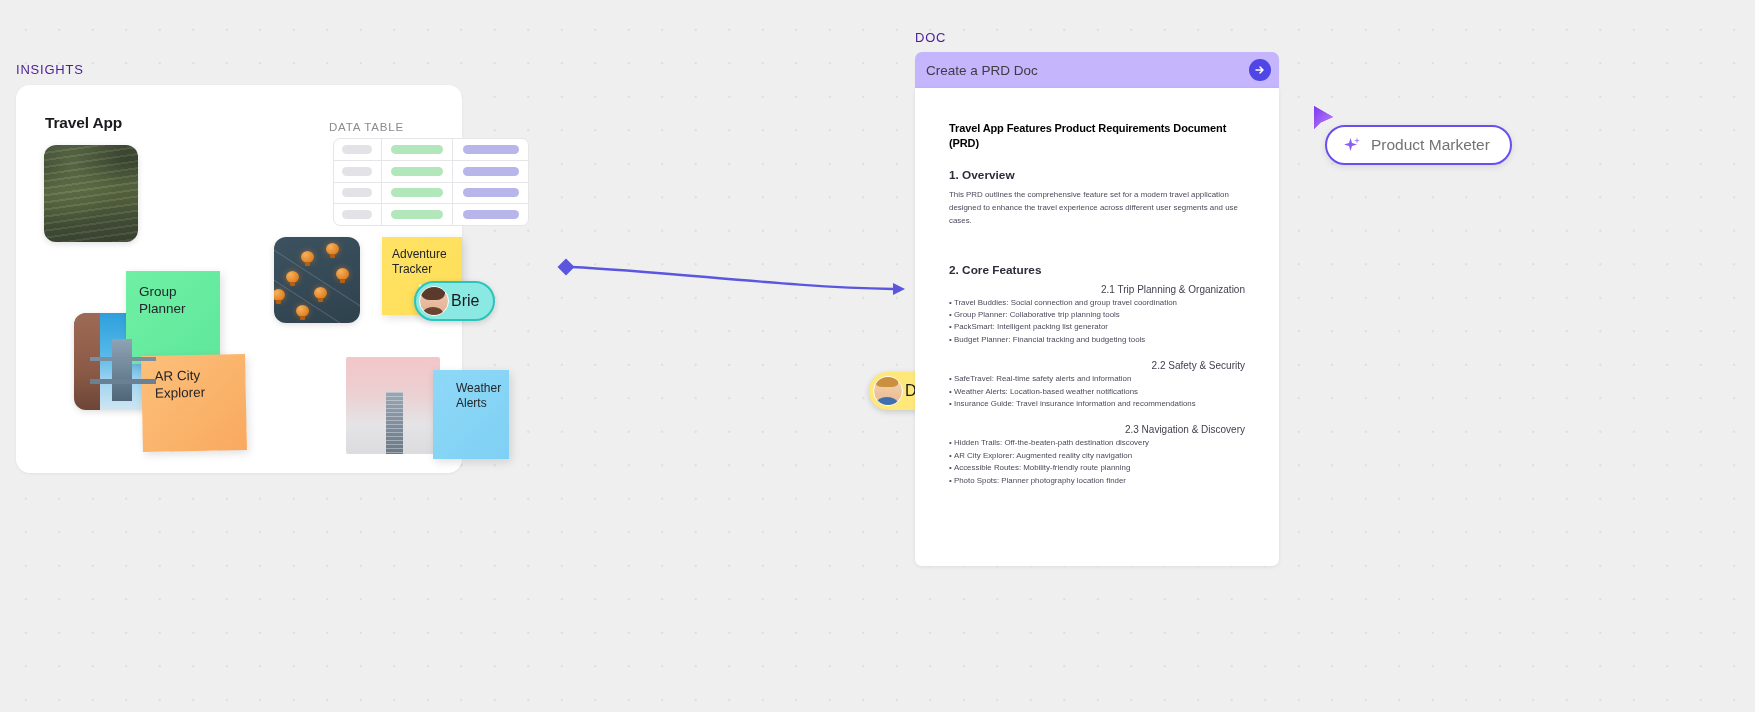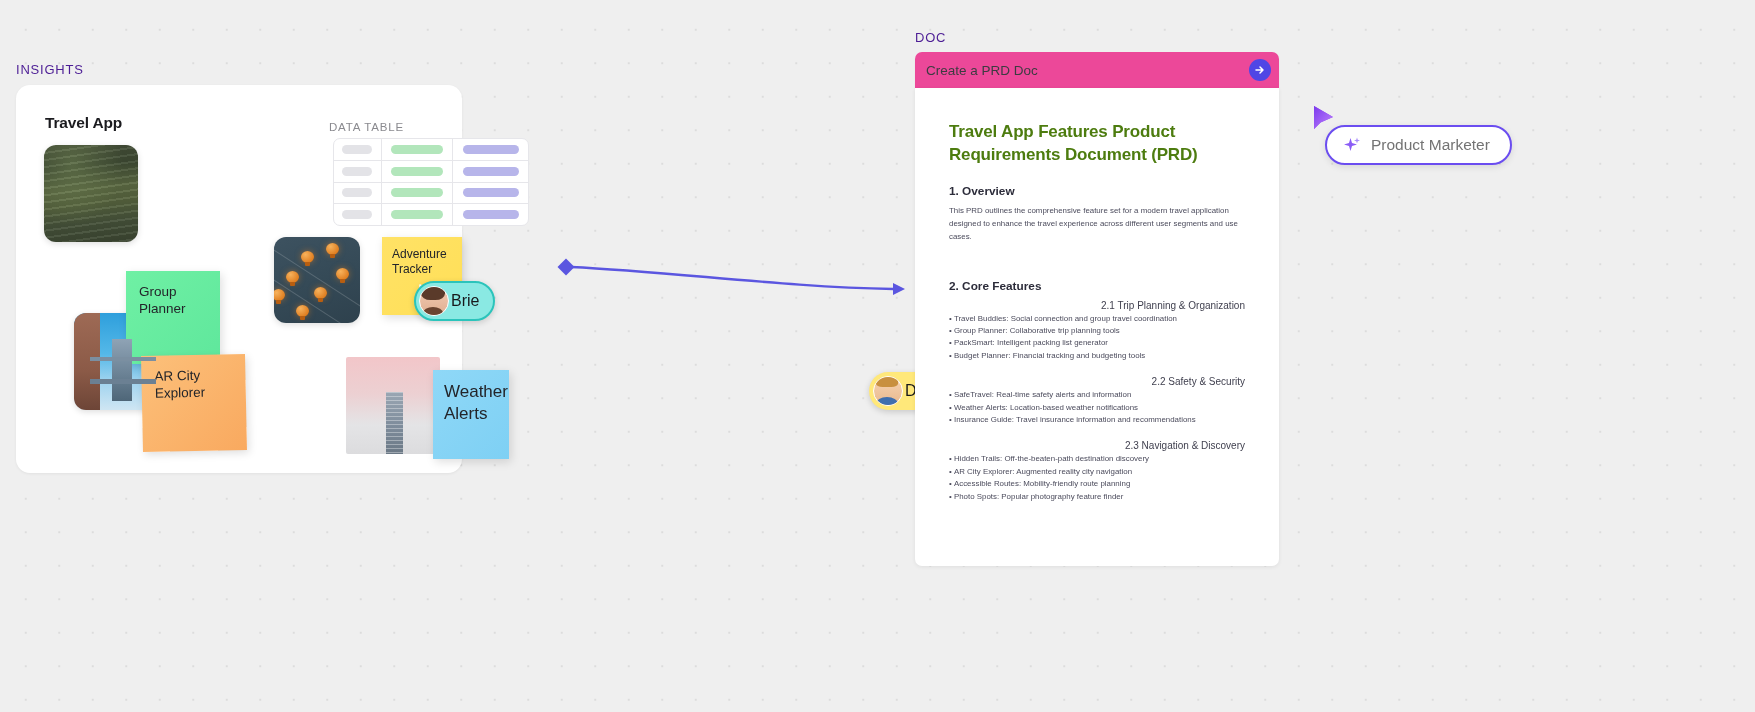--- a/index.html
+++ b/index.html
@@ -211,22 +211,22 @@
   }
   #sticky-adventure {
     left: 366px; top: 152px; width: 80px; height: 78px;
     background: linear-gradient(135deg, #ffe266 0%, #ffdf57 100%);
     padding: 10px 10px;
     font-size: 12px;
   }
   #sticky-weather {
     left: 417px; top: 285px; width: 76px; height: 89px;
     background: linear-gradient(135deg, #8fd8f7 0%, #7ed0f4 100%);
-    padding: 11px 11px;
-    font-size: 17px;
+    padding: 11px 23px;
+    font-size: 12px;
   }
 
   
   .cursor-arrow {
     position: absolute;
     width: 0; height: 0;
   }
   .chip {
     position: absolute;
     display: flex;
@@ -295,21 +295,21 @@
   }
 
   
   #connector { position: absolute; left: 555px; top: 250px; }
 
   
   .doc-input {
     position: absolute;
     left: 915px; top: 52px;
     width: 364px; height: 36px;
-    background: #ec4899;
+    background: #c4b5fd;
     border-radius: 7px 7px 0 0;
     box-shadow: 0 1px 2px rgba(0,0,0,0.05);
     display: flex;
     align-items: center;
   }
   .doc-input-text {
     margin-left: 11px;
     font-size: 13.5px;
     color: #3c3c41;
   }
@@ -331,23 +331,23 @@
     position: absolute;
     left: 915px; top: 88px;
     width: 364px; height: 478px;
     background: #ffffff;
     border-radius: 0 0 7px 7px;
     box-shadow: 0 1px 4px rgba(0,0,0,0.07);
     overflow: hidden;
   }
   .doc-inner { padding: 33px 34px 0 34px; }
   .doc-title {
-    font-size: 17px;
+    font-size: 11px;
     font-weight: 700;
-    color: #4d7c0f;
+    color: #000000;
     line-height: 1.33;
     letter-spacing: -0.01em;
     margin: 0 0 18px 0;
   }
   .doc-h2 {
     font-size: 11.8px;
     font-weight: 700;
     color: #2c2c3a;
     margin: 0 0 7px 0;
   }
@@ -534,21 +534,21 @@
       <li>SafeTravel: Real-time safety alerts and information</li>
       <li>Weather Alerts: Location-based weather notifications</li>
       <li>Insurance Guide: Travel insurance information and recommendations</li>
     </ul>
 
     <div class="doc-sub">2.3 Navigation &amp; Discovery</div>
     <ul class="doc-bullets">
       <li>Hidden Trails: Off-the-beaten-path destination discovery</li>
       <li>AR City Explorer: Augmented reality city navigation</li>
       <li>Accessible Routes: Mobility-friendly route planning</li>
-      <li>Photo Spots: Popular photography feature finder</li>
+      <li>Photo Spots: Planner photography location finder</li>
     </ul>
   </div>
 </div>
 
 <svg class="cursor-arrow" style="left:1311px; top:104px; width:26px; height:30px;" viewBox="0 0 26 30">
   <path d="M3 2 L3 25 L9.5 18.5 L22 13 Z" fill="#8b3df5"></path>
   <defs>
     <linearGradient id="pmgrad" x1="0" y1="0" x2="1" y2="1">
       <stop offset="0%" stop-color="#7c3aed"></stop>
       <stop offset="100%" stop-color="#c084fc"></stop>

